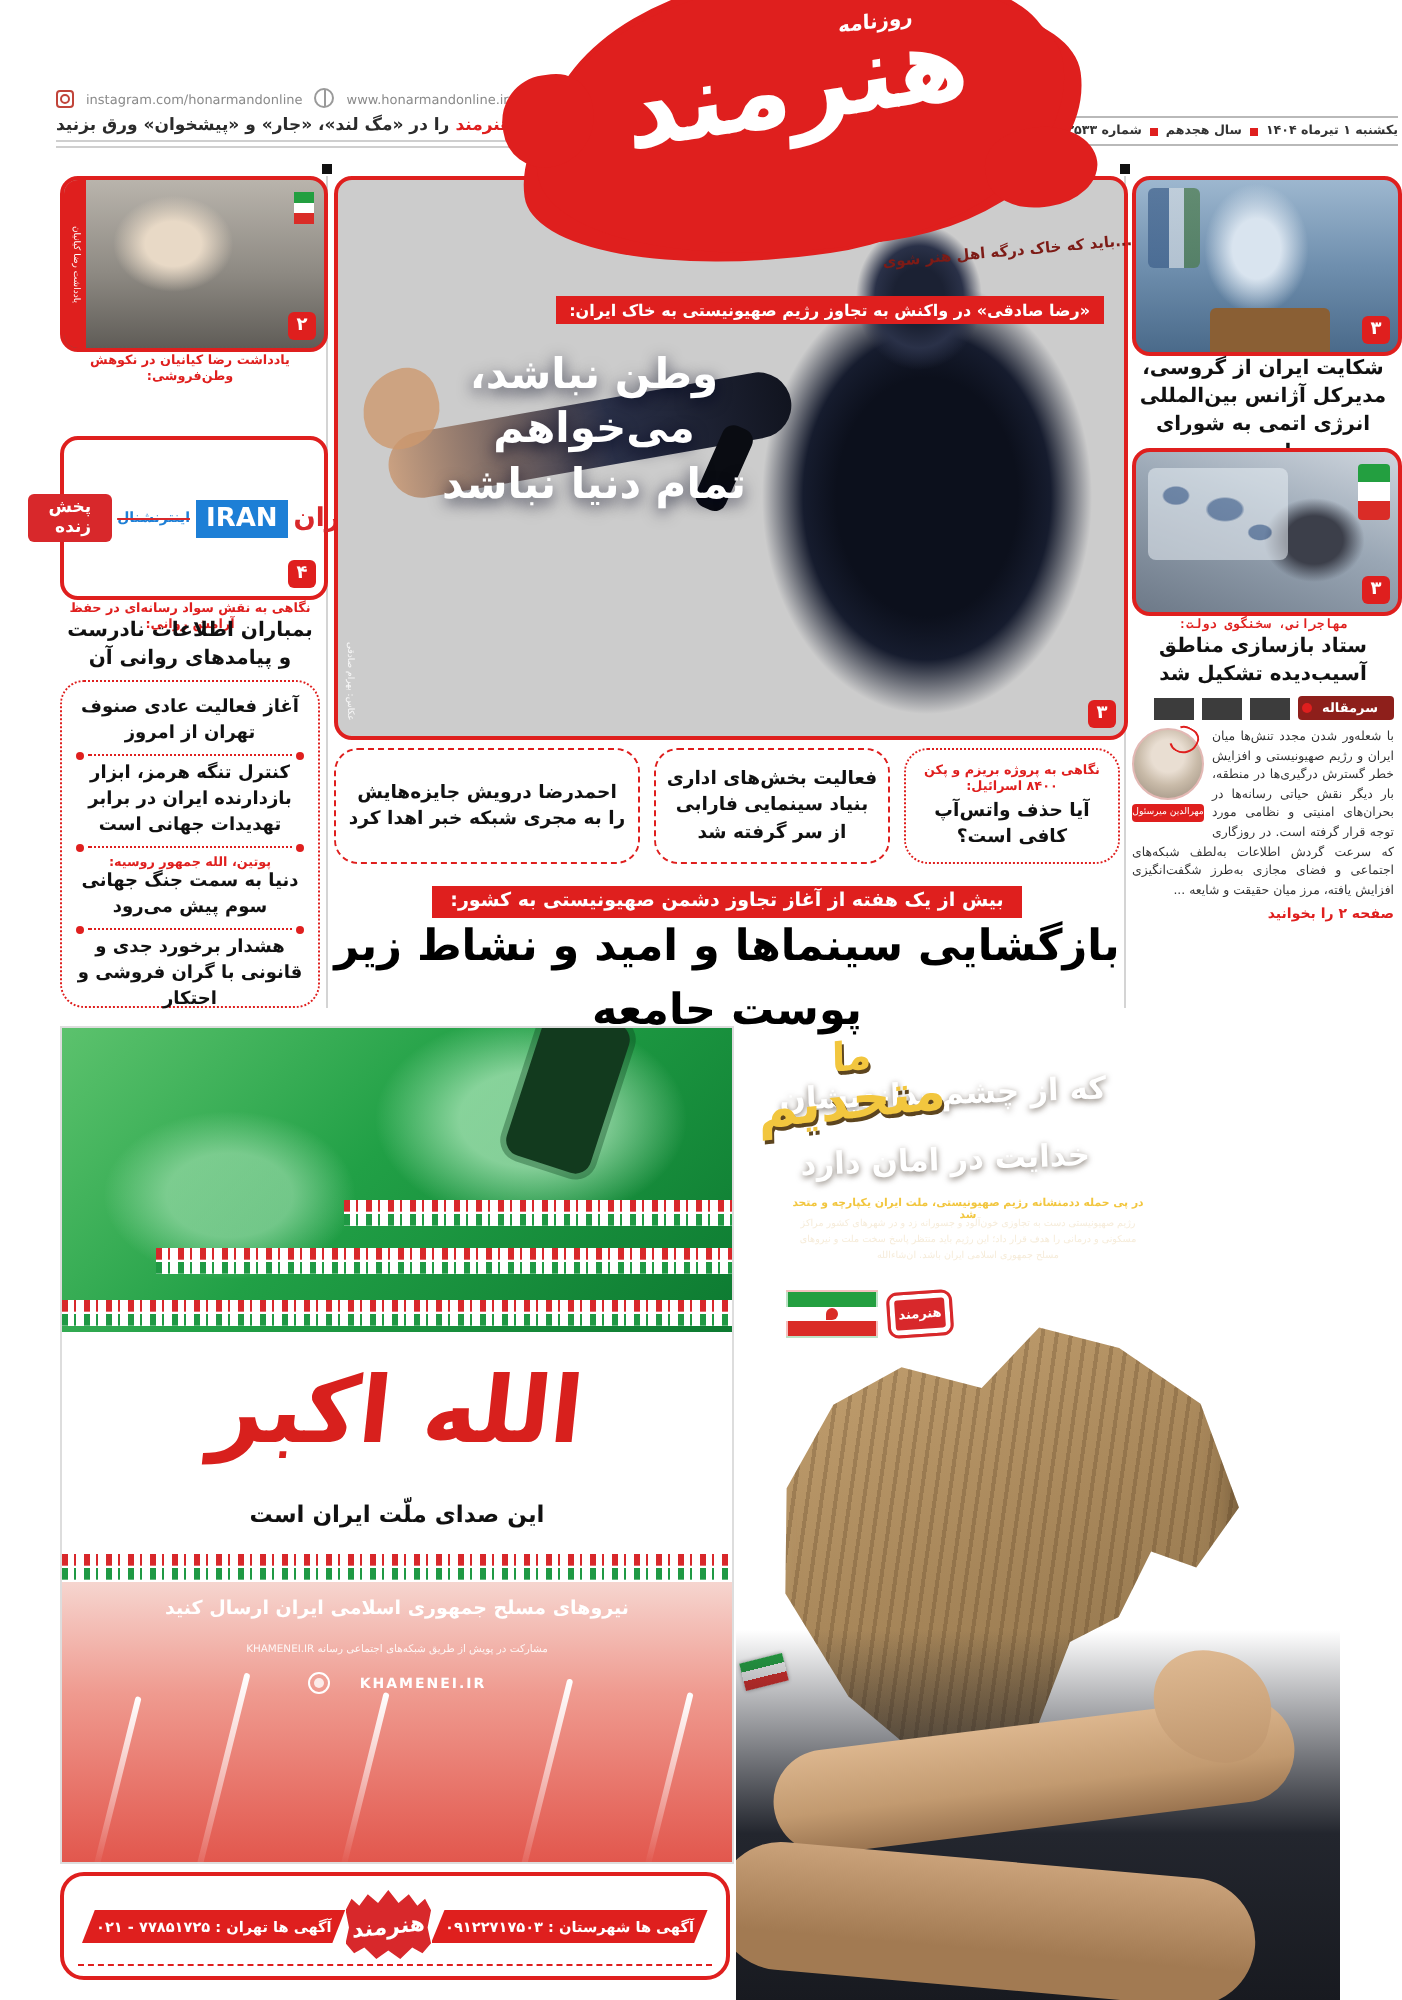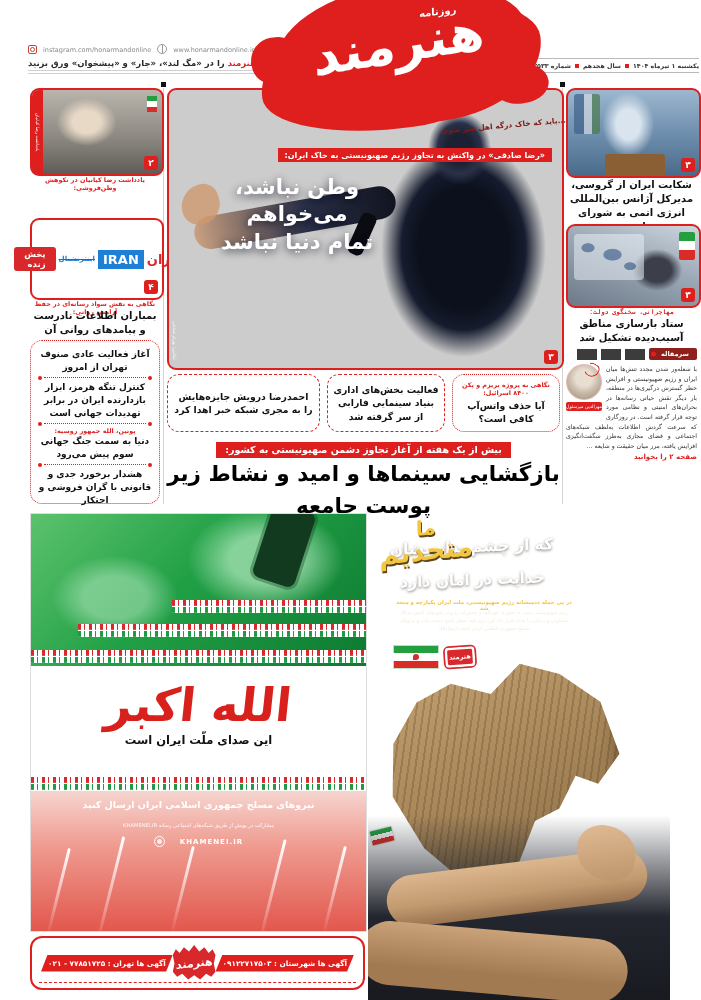--- a/index.html
+++ b/index.html
@@ -142,21 +142,21 @@
        linear-gradient(135deg,#5cc26d 0%,#21a046 45%,#0d7a31 100%);}
   .pa-phone{position:absolute;right:60px;top:-8px;width:44px;height:78px;background:#123a1e;border-radius:8px;
      transform:rotate(18deg);box-shadow:0 0 0 3px rgba(10,60,25,.35);}
   .flag-strip{position:absolute;height:13px;background:#fff;
      background-image:repeating-linear-gradient(90deg,#d8282b 0 3px,transparent 3px 6px,#d8282b 6px 7px,transparent 7px 11px),
        repeating-linear-gradient(90deg,#1f9944 0 3px,transparent 3px 6px,#1f9944 6px 7px,transparent 7px 11px);
      background-size:100% 45%,100% 45%;background-position:top,bottom;background-repeat:no-repeat;}
   .pa-white{position:absolute;left:0;top:152px;width:100%;height:111px;background:#fff;text-align:center;}
   .takbir{color:#d8201d;font-size:46px;font-weight:bold;line-height:1.1;margin-top:14px;
      transform:skewX(-6deg);font-family:"DejaVu Sans",sans-serif;}
-  .takbir-sub{color:#111;font-size:11.5px;font-weight:bold;margin-top:2px;}
+  .takbir-sub{color:#111;font-size:11.5px;font-weight:bold;margin-top:19px;}
   .pa-pink{position:absolute;left:0;top:277px;width:100%;height:140px;overflow:hidden;text-align:center;
      background:linear-gradient(180deg,#f6d5cf 0%,#ef9a8f 40%,#e2574d 100%);}
   .trail{position:absolute;width:3px;height:90px;background:linear-gradient(180deg,#fff 0%,rgba(255,255,255,.15) 85%,transparent);
      border-radius:3px;transform:rotate(14deg);}
   .pa-cta1{margin-top:14px;color:#fff;font-size:9.5px;font-weight:bold;position:relative;z-index:2;}
   .pa-cta2{margin-top:8px;color:#fff;font-size:9.5px;font-weight:bold;position:relative;z-index:2;}
   .pa-note{margin-top:12px;color:#fff;font-size:5.2px;opacity:.9;position:relative;z-index:2;}
   .pa-logo{margin-top:8px;display:inline-flex;align-items:center;gap:15px;color:#fff;font-size:7px;
      font-weight:bold;letter-spacing:1px;direction:ltr;position:relative;z-index:2;}
   .pa-logo-mark{width:9px;height:9px;border:1.2px solid #fff;border-radius:50%;display:inline-block;position:relative;}

